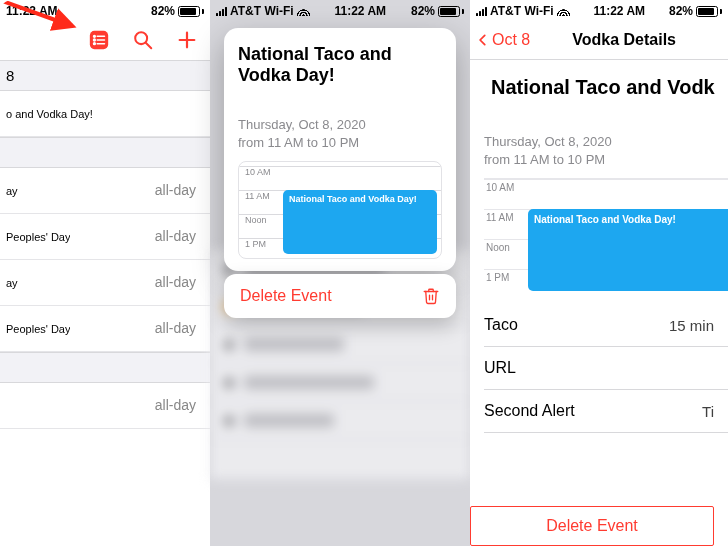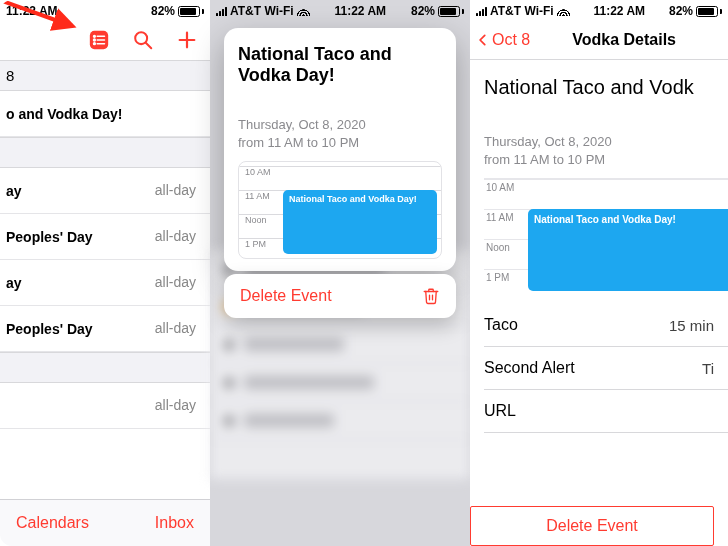--- a/index.html
+++ b/index.html
@@ -86,21 +86,21 @@
   .listA { flex:1; overflow:hidden; }
   .sectionHead{
     background:#f2f2f6; padding:6px 0 6px 6px; font-size:15px; font-weight:500;
     border-top:1px solid #d8d8db; border-bottom:1px solid #d8d8db;
   }
   .rowA{
     display:flex; justify-content:space-between; align-items:center;
     padding:10px 14px 10px 6px; border-bottom:1px solid #e5e5e8;
     min-height:46px;
   }
-  .rowA .t1{font-size:14px; font-weight:700; white-space:nowrap; overflow:hidden; text-overflow:ellipsis;}
+  .rowA .t1{font-size:11px; font-weight:400; white-space:nowrap; overflow:hidden; text-overflow:ellipsis;}
   .rowA .times{font-size:14px; color:#888; text-align:right; line-height:1.25;}
   .footA{
     border-top:1px solid #d1d1d5; background:#f9f9fb;
     display:flex; justify-content:space-between; align-items:center;
     padding:14px 16px;
     font-size:16px;
   }
   
   .phoneB { flex: 1 1 0; background:#d7d7dc; }
   .blurlist{
@@ -142,21 +142,21 @@
   }
   
   .phoneC { flex: 0 0 258px; }
   .navC{
     height:40px; display:flex; align-items:center; padding:0 6px;
     border-bottom:1px solid #d8d8db; gap:2px;
   }
   .navC .back{font-size:16px;}
   .navC .ttl{flex:1; text-align:center; font-size:16px; font-weight:600; padding-right:6px;}
   .bodyC{flex:1; overflow:hidden; padding-left:14px;}
-  .bodyC h1{font-size:20px; font-weight:400; padding:16px 0 34px; white-space:nowrap;}
+  .bodyC h1{font-size:20px; font-weight:700; padding:16px 0 34px; white-space:nowrap;margin-left:7px;}
   .bodyC .sub{color:#8a8a8e; font-size:13px; line-height:1.35; margin-bottom:10px;}
   .miniC{
     border-top:1px solid #e6e6ea; position:relative; height:118px; margin-bottom:8px;
   }
   .miniC .hour{
     position:absolute; left:0; right:0; border-top:1px solid #e6e6ea;
     font-size:10px; color:#8a8a8e; padding:2px 0 0 2px;
   }
   .miniC .evt{
     position:absolute; left:44px; right:-4px;
@@ -248,24 +248,20 @@
         <span class="times">all-day</span>
       </div>
     <div class="sectionHead">&nbsp;</div>
     <div class="rowA">
         <span class="t1"></span>
         <span class="times">all-day</span>
       </div>
 
   </div>
 
-  <div class="footA">
-    <span class="accent">Calendars</span>
-    <span class="accent">Inbox</span>
-  </div>
 </div>
 
 <div class="phone phoneB">
   <div class="status">
     <span class="left">
       <span class="sig">
           <span></span>
           <span></span>
           <span></span>
           <span></span>
@@ -379,23 +375,23 @@
       <div class="hour" style="top:60px">Noon</div>
       <div class="hour" style="top:90px">1 PM</div>
       <div class="evt" style="top:30px; height:82px">National Taco and Vodka Day!</div>
     </div>
 
     <div class="row sep">
         <span class="lab">Taco</span>
         <span class="val">15 min</span>
       </div>
     <div class="row sep">
+        <span class="lab">URL</span>
+        <span class="val"></span>
+      </div>
+    <div class="row sep">
         <span class="lab">Second Alert</span>
         <span class="val">Ti</span>
       </div>
-    <div class="row sep">
-        <span class="lab">URL</span>
-        <span class="val"></span>
-      </div>
   </div>
 
   <div class="delC">Delete Event</div>
 </div>
 
 </body></html>

